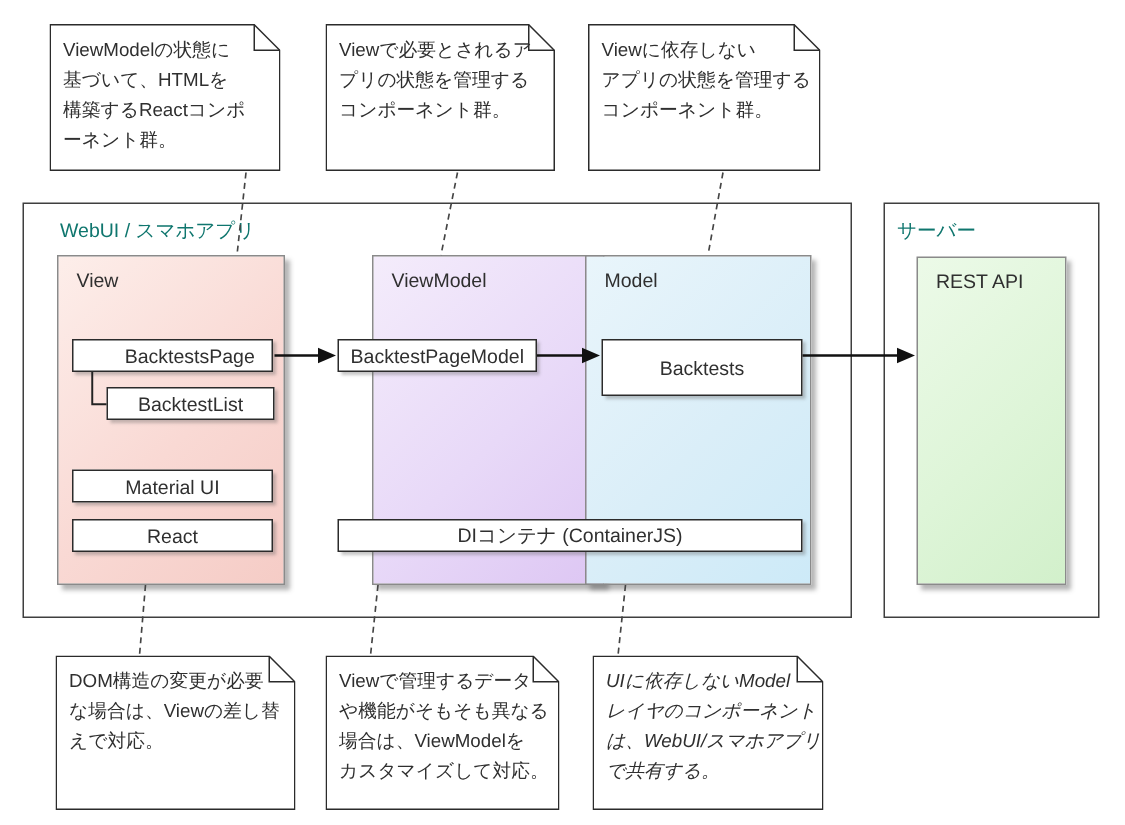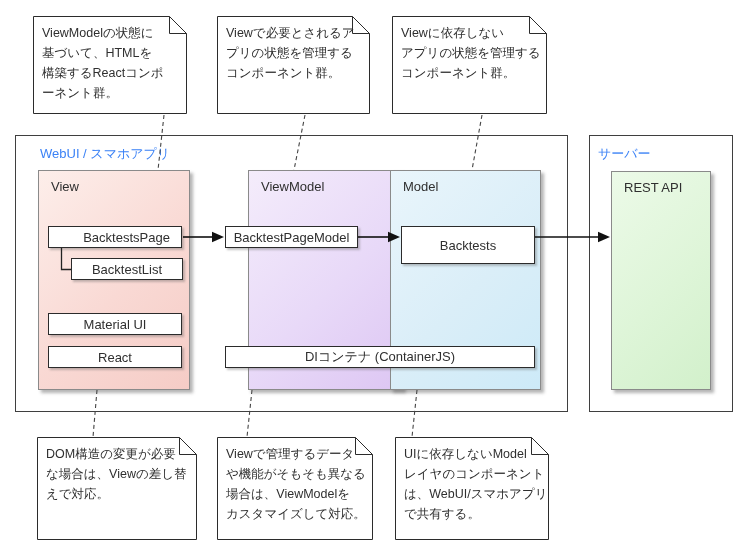--- a/index.html
+++ b/index.html
@@ -4,21 +4,21 @@
 <style>
   html,body{margin:0;padding:0;background:#ffffff;}
   #canvas{
     position:relative;width:750px;height:550px;background:#ffffff;overflow:hidden;
     font-family:"Liberation Sans","DejaVu Sans",sans-serif;color:#2f2f2f;
   }
   .container{
     position:absolute;border:1px solid #3f3f3f;background:#ffffff;box-sizing:border-box;
     font-size:13px;
   }
-  .container-label{position:absolute;white-space:nowrap;color:#3b82f6;}
+  .container-label{position:absolute;white-space:nowrap;color:#0f766e;}
   .layer{
     position:absolute;border:1px solid #8a8a8a;box-sizing:border-box;
     box-shadow:3px 3px 3px rgba(90,90,90,0.45);
     font-size:13px;
   }
   .layer-label{position:absolute;left:12px;top:8px;white-space:nowrap;}
   .layer-view{background:linear-gradient(135deg,#fdeeea 0%,#f9d9d4 55%,#f5ccc6 100%);}
   .layer-viewmodel{background:linear-gradient(135deg,#f4ecfb 0%,#e8d9f8 55%,#ddc6f3 100%);margin-left:33px;}
   .layer-model{background:linear-gradient(135deg,#e9f5fb 0%,#daeef8 55%,#cdeaf8 100%);}
   .layer-restapi{background:linear-gradient(135deg,#ecfae8 0%,#def5d8 55%,#d2f0cb 100%);}
@@ -124,21 +124,21 @@
       <path d="M0.5,0.5 H138.5 L155.5,17.5 V102.5 H0.5 Z" fill="#ffffff" stroke="#2b2b2b"></path>
       <path d="M138.5,0.5 V17.5 H155.5" fill="none" stroke="#2b2b2b"></path>
     </svg>
     <div class="note-text">
       <div>Viewで管理するデータ</div>
       <div>や機能がそもそも異なる</div>
       <div>場合は、ViewModelを</div>
       <div>カスタマイズして対応。</div>
     </div>
   </div>
-  <div class="note" style="left:395px;top:437px;width:166px;height:103px;">
+  <div class="note" style="left:395px;top:437px;width:166px;height:103px;font-style:italic;">
     <svg class="note-shape" width="154" height="103">
       <path d="M0.5,0.5 H136.5 L153.5,17.5 V102.5 H0.5 Z" fill="#ffffff" stroke="#2b2b2b"></path>
       <path d="M136.5,0.5 V17.5 H153.5" fill="none" stroke="#2b2b2b"></path>
     </svg>
     <div class="note-text">
       <div>UIに依存しないModel</div>
       <div>レイヤのコンポーネント</div>
       <div>は、WebUI/スマホアプリ</div>
       <div>で共有する。</div>
     </div>

